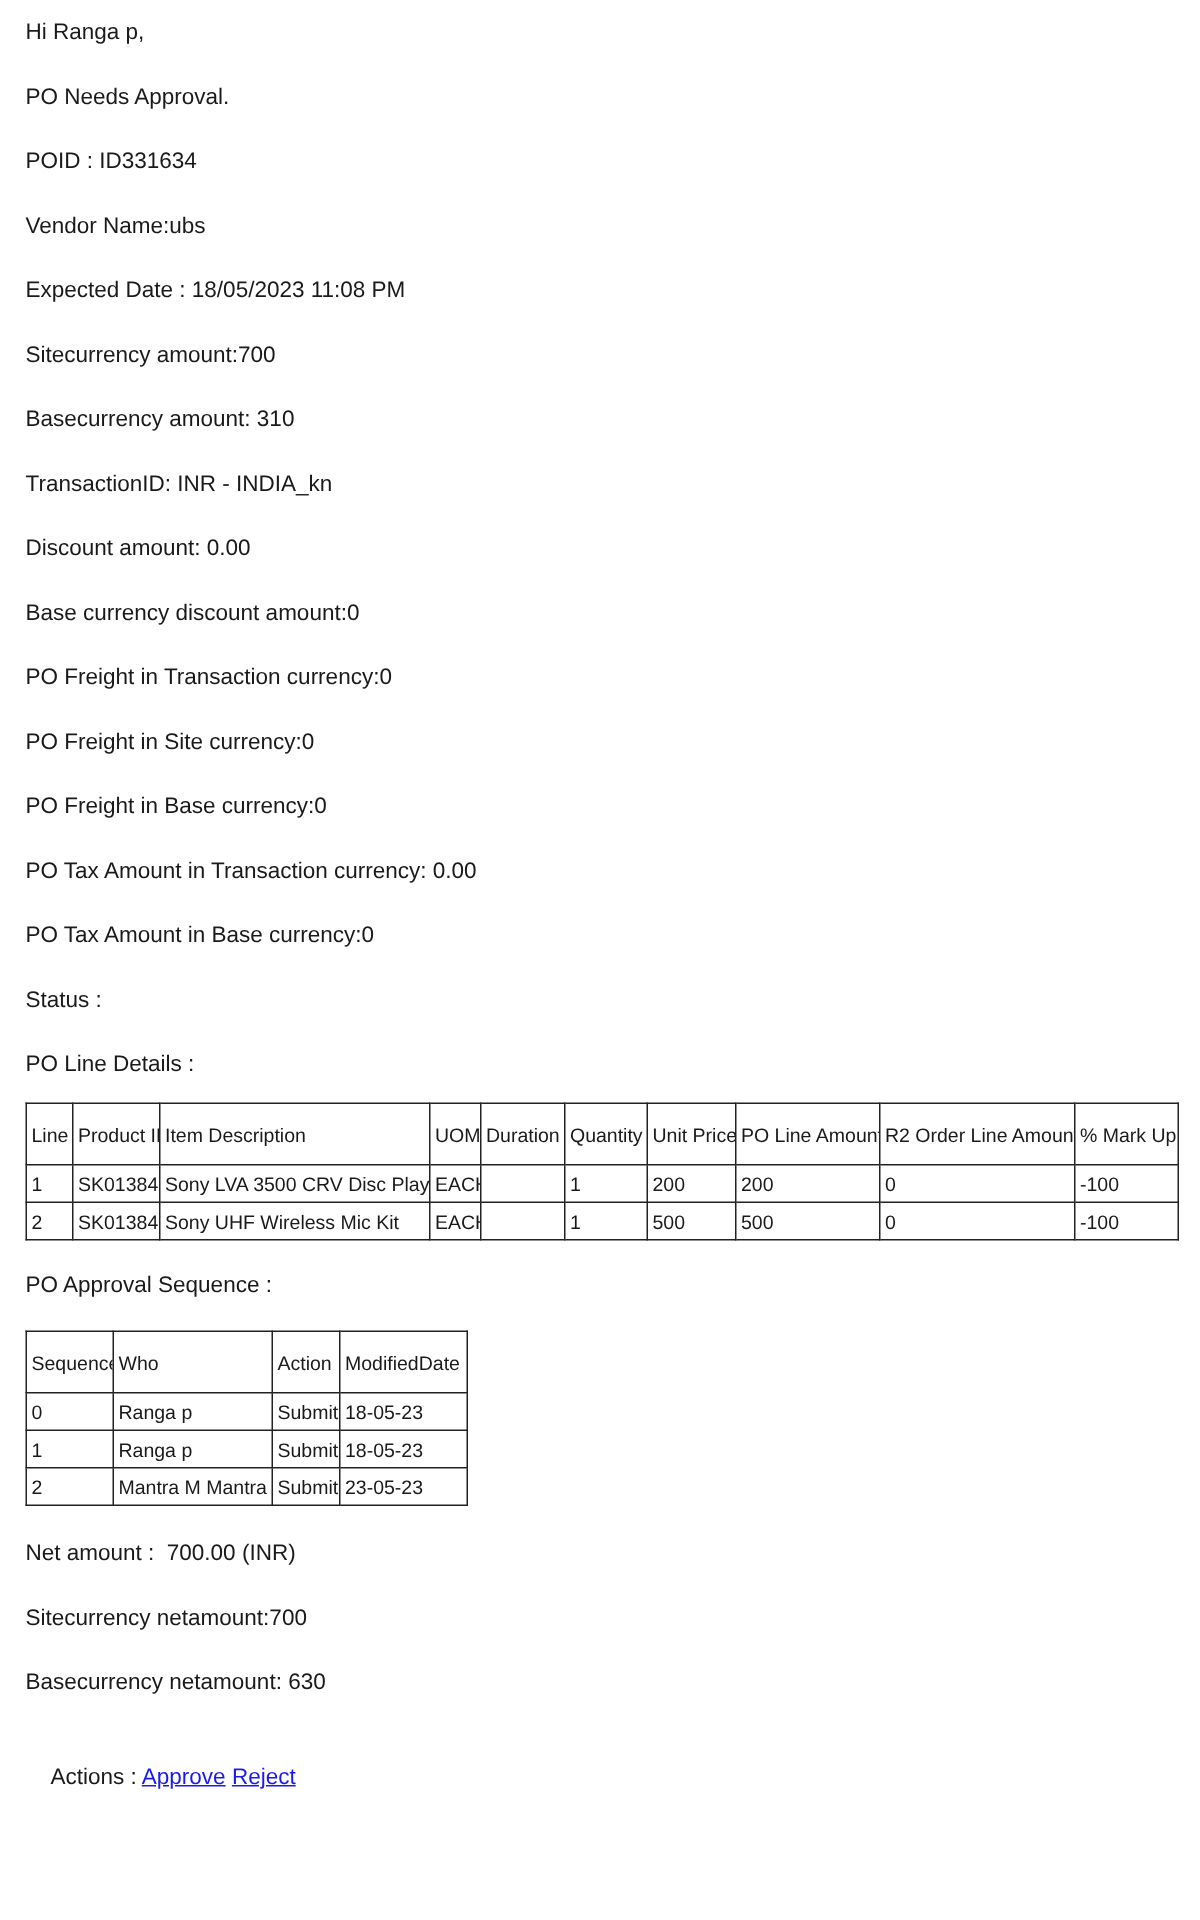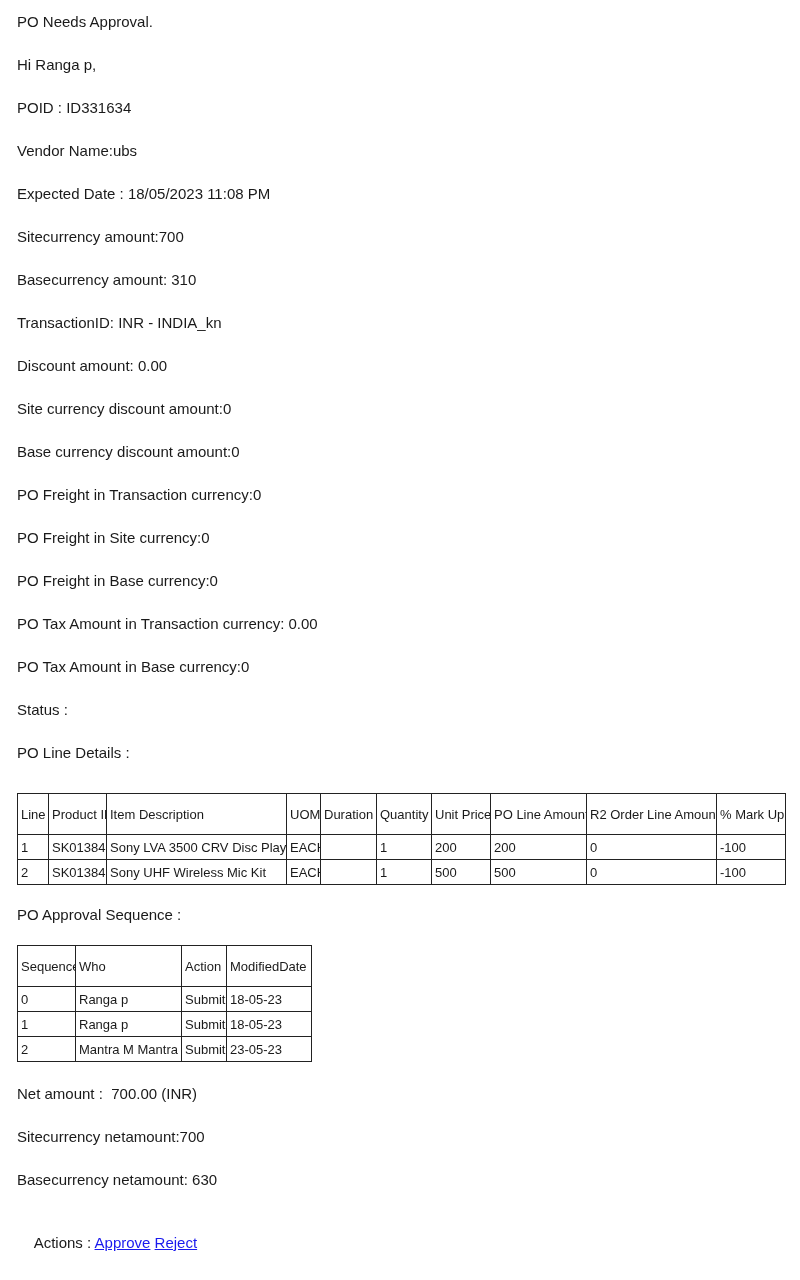--- a/index.html
+++ b/index.html
@@ -18,21 +18,21 @@
     font-size:15px;
   }
   main{padding:12px 14px 0 17px;}
   p.line{
     margin:0 0 23px 0;
     line-height:20px;
     min-height:20px;
     white-space:pre-wrap;
   }
   p.mb-17{}
-  p.mb-15{margin-bottom:30px;}
+  p.mb-15{margin-bottom:15px;}
   p.mb-20{margin-bottom:20px;margin-top:12px;}
   table{
     border-collapse:collapse;
     table-layout:fixed;
     font-size:13px;
     color:var(--text-color);
   }
   th,td{
     border:1px solid var(--border-color);
     text-align:left;
@@ -51,31 +51,30 @@
     text-decoration:underline;
     cursor:pointer;
   }
   .actions-label{white-space:pre-wrap;}
 </style>
 </head>
 <body>
 
 <main>
 
+  <p class="line">Hi Ranga p,</p>
   <p class="line">PO Needs Approval.</p>
-  <p class="line">Hi Ranga p,</p>
 
   <p class="line">POID : ID331634</p>
   <p class="line">Vendor Name:ubs</p>
   <p class="line">Expected Date : 18/05/2023 11:08 PM</p>
   <p class="line">Sitecurrency amount:700</p>
   <p class="line">Basecurrency amount: 310</p>
   <p class="line">TransactionID: INR - INDIA_kn</p>
   <p class="line">Discount amount: 0.00</p>
-  <p class="line">Site currency discount amount:0</p>
   <p class="line">Base currency discount amount:0</p>
   <p class="line">PO Freight in Transaction currency:0</p>
   <p class="line">PO Freight in Site currency:0</p>
   <p class="line">PO Freight in Base currency:0</p>
   <p class="line">PO Tax Amount in Transaction currency: 0.00</p>
   <p class="line mb-17">PO Tax Amount in Base currency:0</p>
   <p class="line">Status :</p>
 
   <p class="line mb-15">PO Line Details :</p>
 

